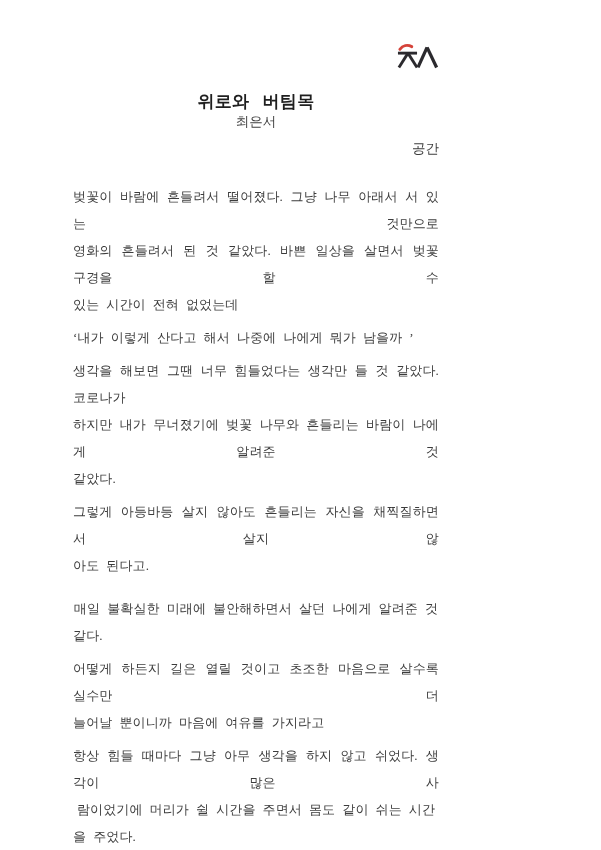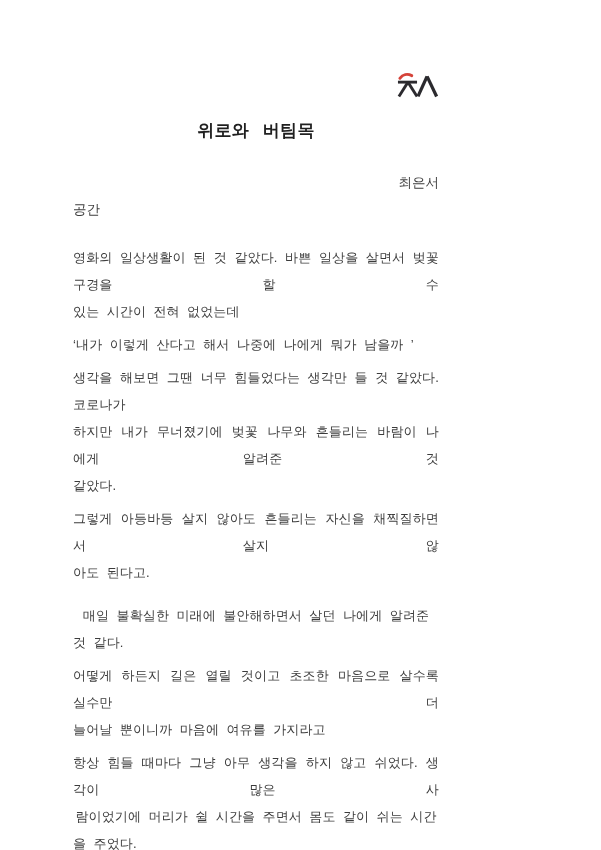--- a/index.html
+++ b/index.html
@@ -10,49 +10,49 @@
   html, body { background: #fff; }
   body {
     font-family: "Liberation Sans", "DejaVu Sans", sans-serif;
     color: #3d3d3d;
   }
   .page {
     position: relative;
     width: 512px;
     height: 850px;
     background: #ffffff;
-    padding: 71px 73px 0 73px;
+    padding: 42px 73px 0 73px;
     overflow: hidden;
+    font-family: Liberation Serif, serif;
   }
   .logo-row {
     display: flex;
     justify-content: flex-end;
     height: 28px;
   }
   .logo-row svg { display: block; }
   .doc-title {
     margin-top: 21px;
     text-align: center;
     font-size: 17px;
     font-weight: 700;
     color: #1f1f1f;
     line-height: 22px;
     word-spacing: 0.5em;
     letter-spacing: 0.02em;
   }
   .author {
-    margin-top: 32px;
-    text-align: right;
+    text-align: center;
     font-size: 13.5px;
     line-height: 18px;
     color: #3d3d3d;
   }
   .affiliation {
     margin-top: 9px;
-    text-align: left;
+    text-align: right;
     font-size: 13.5px;
     line-height: 18px;
     color: #3d3d3d;
   }
   .body-text {
     margin-top: 25px;
     font-size: 13px;
     color: #3c3c3c;
     word-spacing: 0.28em;
     letter-spacing: 0.01em;
@@ -88,21 +88,22 @@
   </div>
 
   <div class="doc-title">위로와 버팀목</div>
 
   <div class="author">최은서</div>
 
   <div class="affiliation">공간</div>
 
   <div class="body-text">
       <div class="paragraph">
-        <div class="line">영화의 일상생활이 된 것 같았다. 바쁜 일상을 살면서 벚꽃 구경을 할 수</div>
+        <div class="line">벚꽃이 바람에 흔들려서 떨어졌다. 그냥 나무 아래서 서 있는 것만으로</div>
+        <div class="line">영화의 흔들려서 된 것 같았다. 바쁜 일상을 살면서 벚꽃 구경을 할 수</div>
         <div class="line last">있는 시간이 전혀 없었는데</div>
       </div>
       <div class="paragraph">
         <div class="line last">‘내가 이렇게 산다고 해서 나중에 나에게 뭐가 남을까 ’</div>
       </div>
       <div class="paragraph">
         <div class="line">생각을 해보면 그땐 너무 힘들었다는 생각만 들 것 같았다. 코로나가</div>
         <div class="line">하지만 내가 무너졌기에 벚꽃 나무와 흔들리는 바람이 나에게 알려준 것</div>
         <div class="line last">같았다.</div>
       </div>

